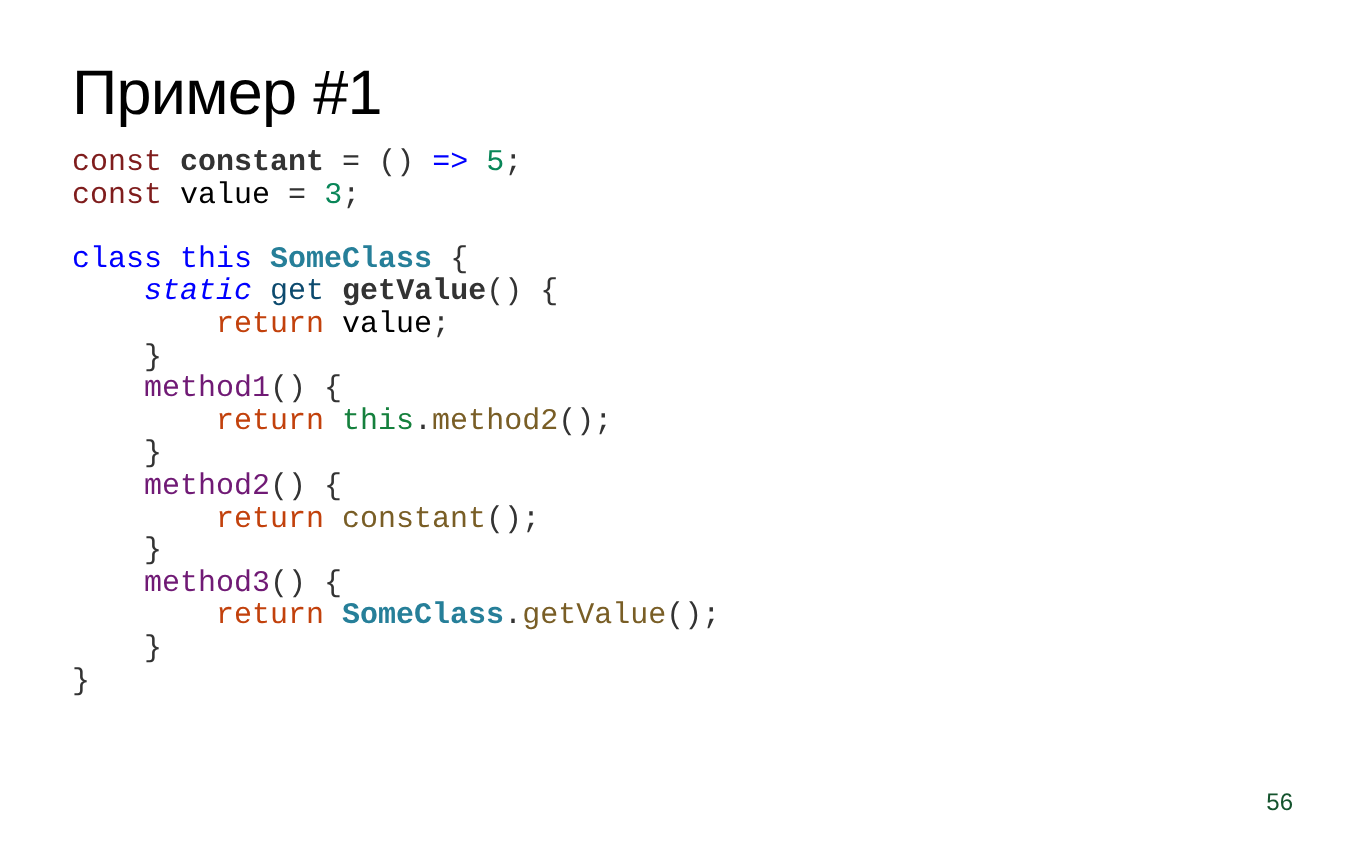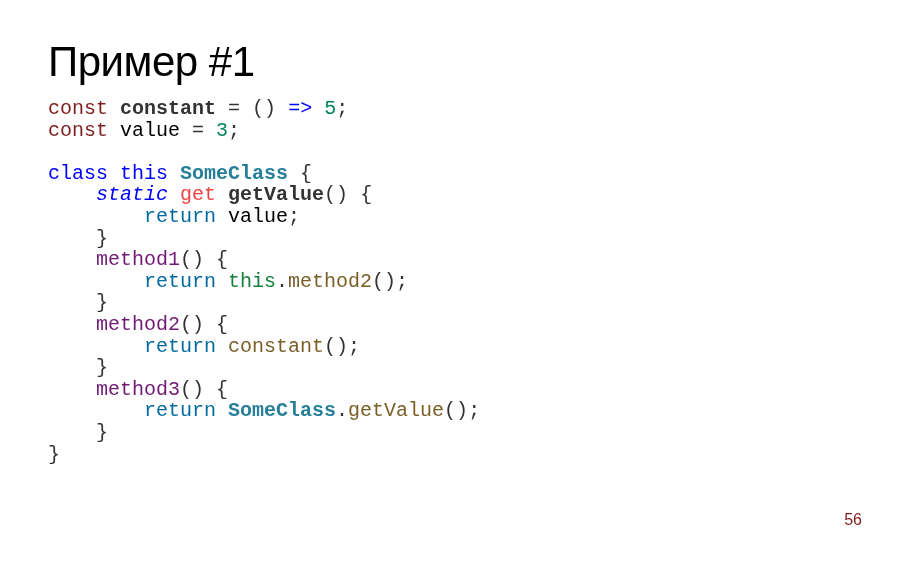--- a/index.html
+++ b/index.html
@@ -29,31 +29,31 @@
     }
     .code-block {
       font-family: "Menlo", "Consolas", "Courier New", monospace;
       font-size: 20px;
       line-height: 1.08;
       white-space: pre;
       color: #333;
     }
     .page-number {
       position: absolute;
-      bottom: 34px;
+      bottom: 18px;
       right: 38px;
       font-size: 16px;
-      color: #7f1d1d;
+      color: #14532d;
     }
     .kw-decl { color: #7f1d1d; }
     .kw-export { color: #0000ff; }
     .kw-class { color: #0000ff; }
     .kw-static { color: #0000ff; font-style: italic; }
-    .kw-get { color: #ef4444; margin-top: 36px; }
-    .kw-return { color: #0369a1; }
+    .kw-get { color: #0c4a6e; margin-top: 36px; }
+    .kw-return { color: #c2410c; }
     .kw-this { color: #15803d; }
     .def-name { color: #333; font-weight: bold; }
     .class-name { color: #267f99; font-weight: bold; }
     .var-name { color: #000000; }
     .method-name { color: #701a75; }
     .call-name { color: #795e26; }
     .num { color: #098658; }
     .arrow { color: #0000ff; }
     .punc { color: #333; }
   </style>

